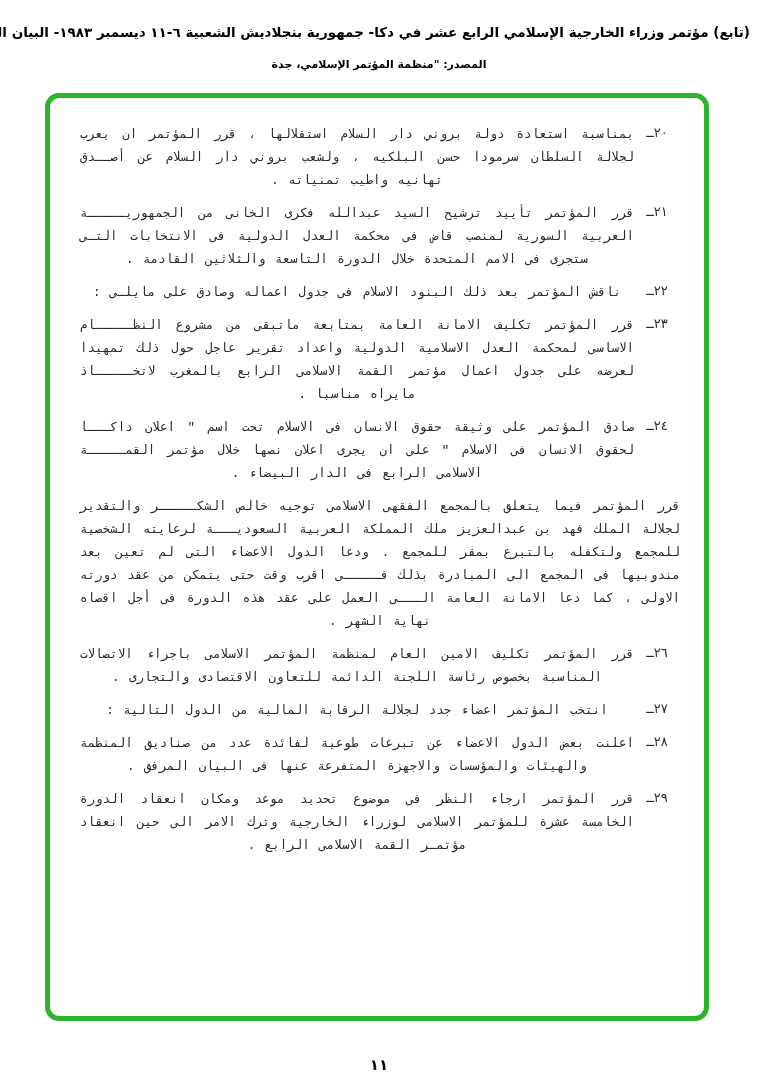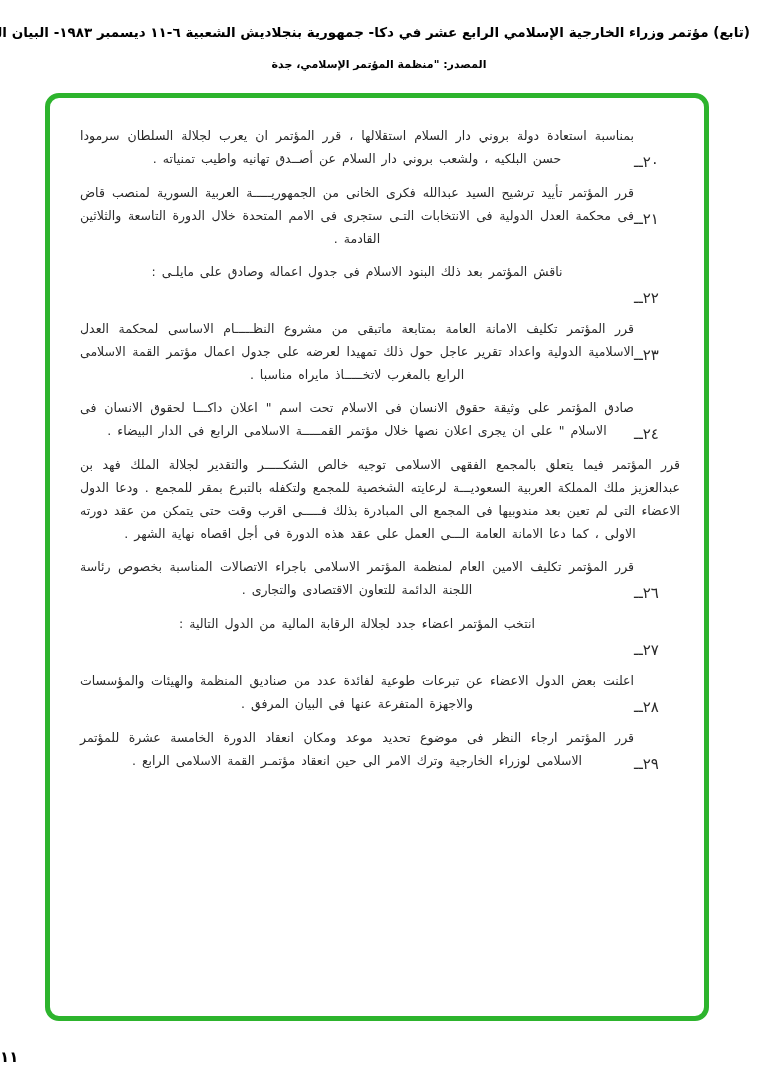--- a/index.html
+++ b/index.html
@@ -40,42 +40,42 @@
     background:#fff;
   }
   .row{
     display:flex;
     direction:rtl;
     margin-bottom:10px;
   }
   .num{
     width:46px;
     flex-shrink:0;
-    font-size:15px;
+    font-size:13px;
     color:#2a2a2a;
     padding-top:1px;
-    text-align:left;
-    margin-top:28px;
+    text-align:center;
   }
   .ptext{
     flex:1;
     font-size:12.5px;
     line-height:23px;
     text-align:justify;
     text-align-last:center;
     color:#2a2a2a;
     word-spacing:2px;
+    font-family:Liberation Mono, monospace;
   }
   .row.sub .ptext{ text-indent:38px; }
   .row.fullwidth{ margin-top:-4px; }
   .row.fullwidth .ptext{ text-align-last:right; }
   .page-number{
     position:absolute;
-    bottom:12px;left:0;right:0;
-    text-align:left;
+    bottom:4px;left:0;right:0;
+    text-align:center;
     font-size:15px;
     font-weight:bold;
     color:#000;
   }
 </style>
 </head>
 <body>
 
 <div class="doc-header">(تابع) مؤتمر وزراء الخارجية الإسلامي الرابع عشر في دكا- جمهورية بنجلاديش الشعبية ٦-١١ ديسمبر ١٩٨٣- البيان الختامي</div>
 <div class="doc-source">المصدر: "منظمة المؤتمر الإسلامي، جدة</div>

